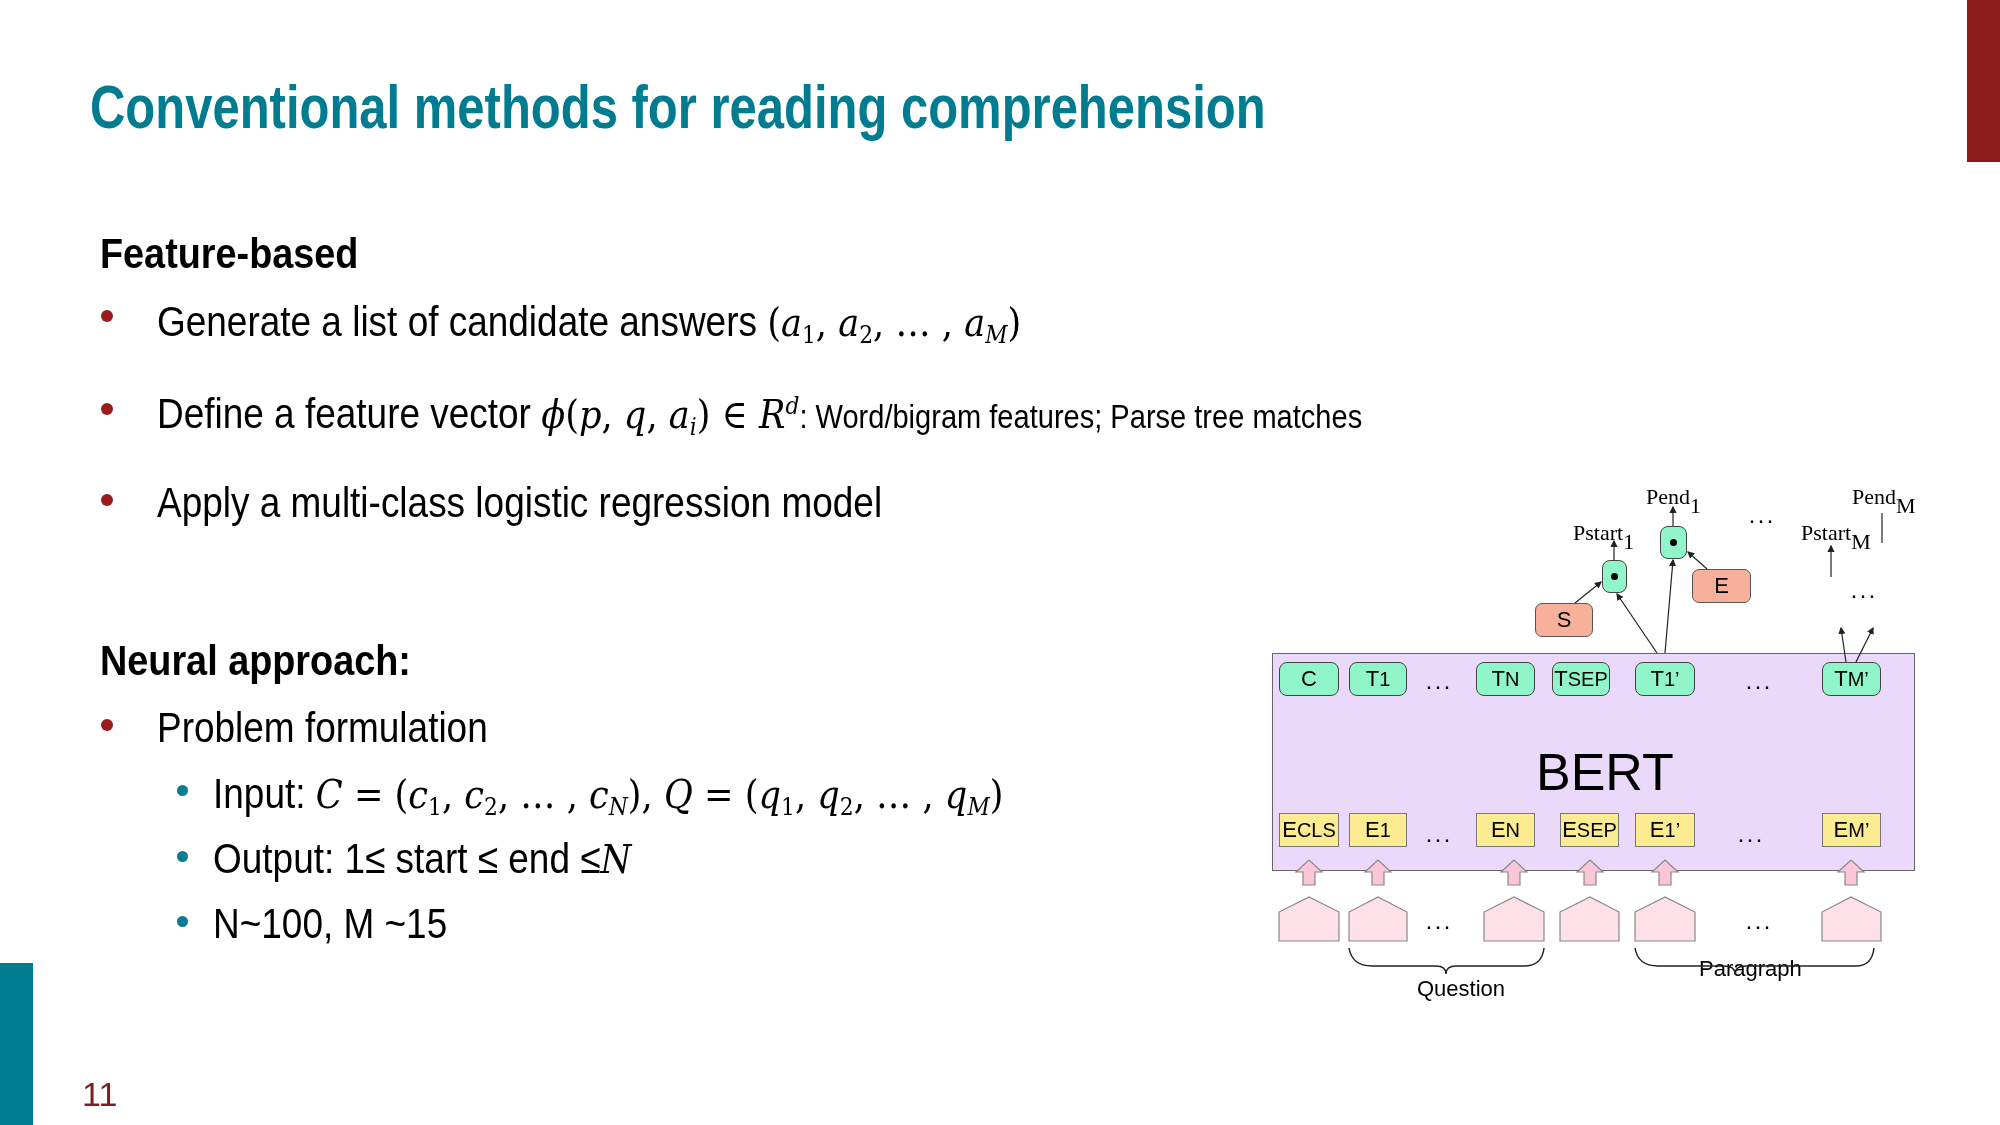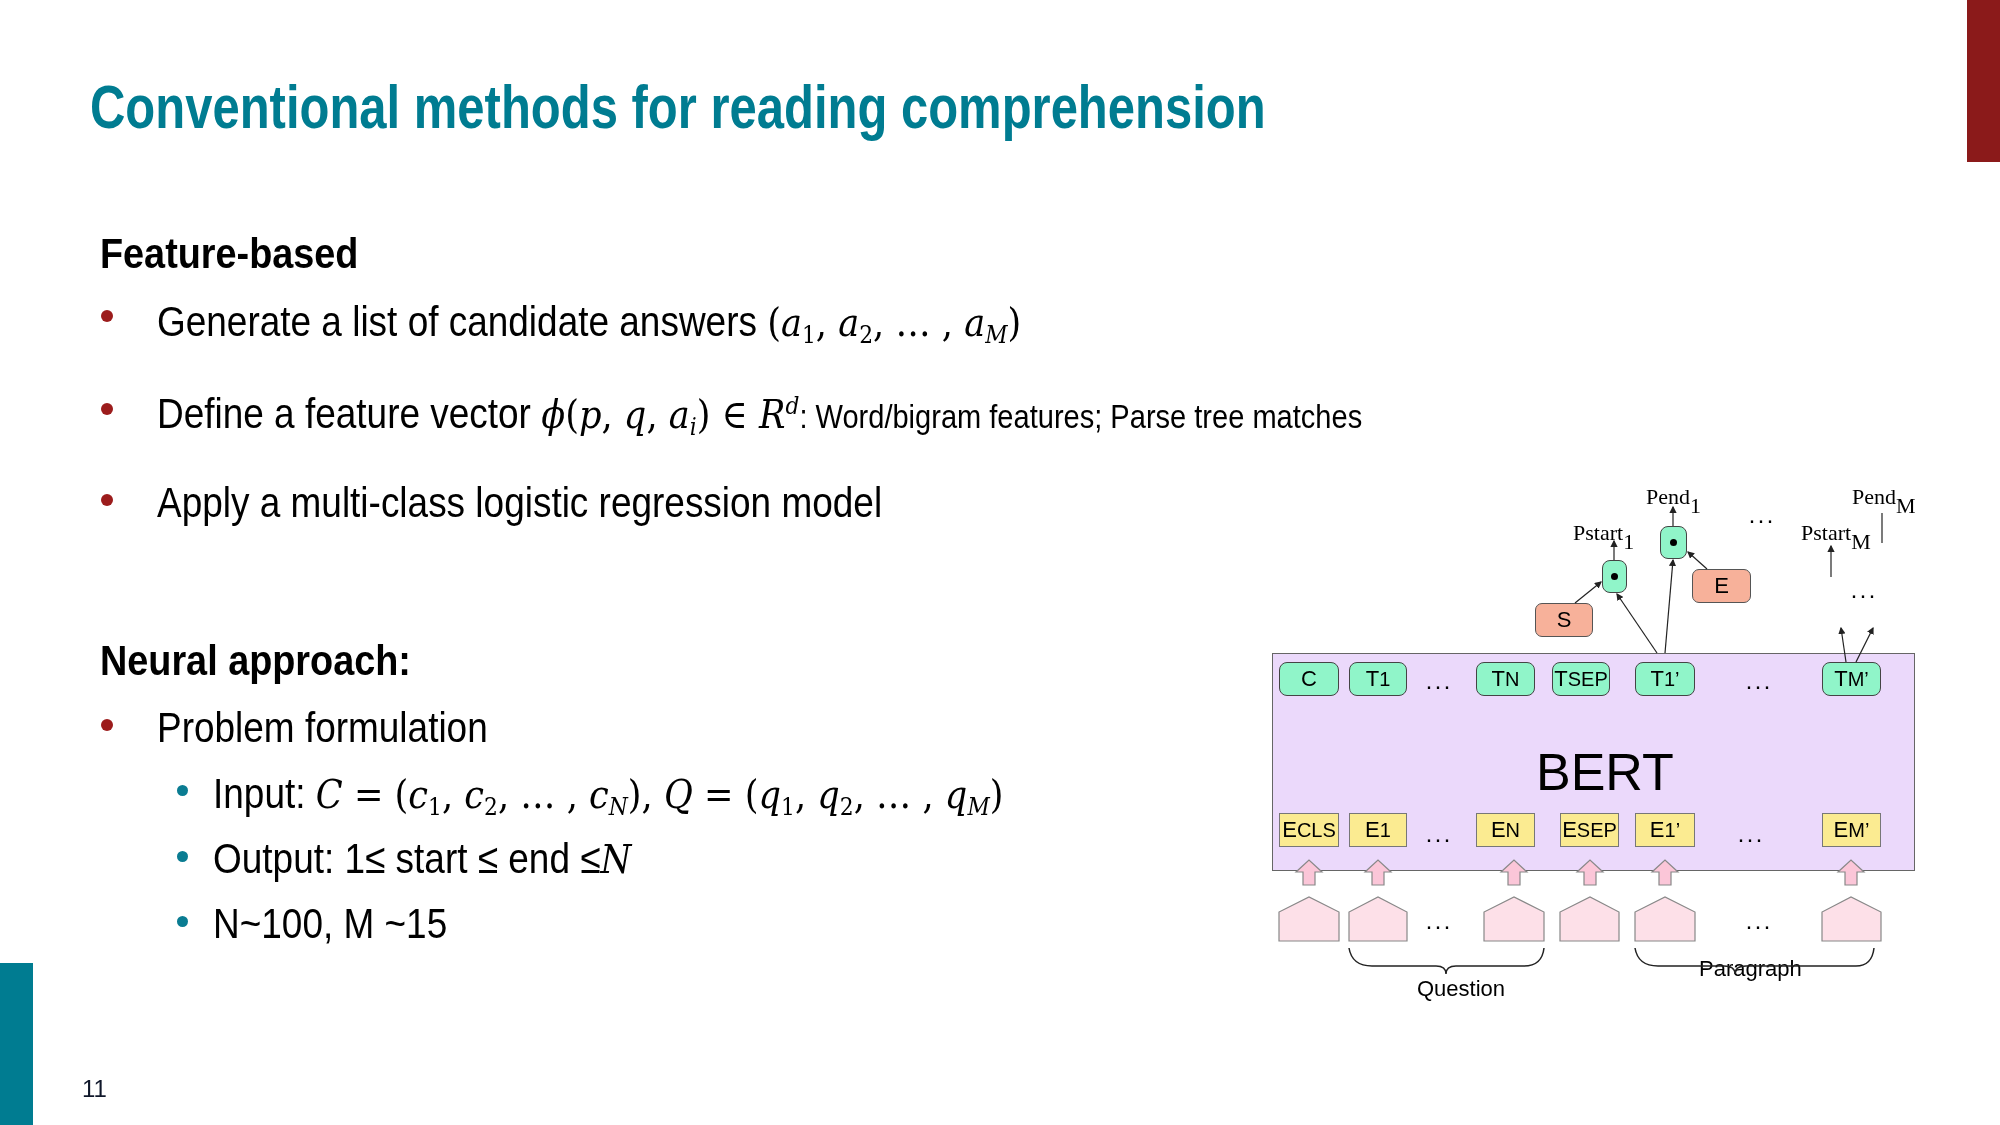--- a/index.html
+++ b/index.html
@@ -1,21 +1,21 @@
 <!DOCTYPE html>
 <html><head>
 <meta charset="utf-8">
 <style>
   html, body { margin:0; padding:0; }
   body { width:2000px; height:1125px; position:relative; background:#ffffff; overflow:hidden; font-family:"Liberation Sans", sans-serif; color:#000; }
   .abs { position:absolute; }
   .title { left:90px; top:76px; font-size:62px; font-weight:bold; color:#007c91; white-space:nowrap; transform:scaleX(0.79); transform-origin:left top; line-height:1; }
   .red-bar { left:1967px; top:0; width:33px; height:162px; background:#8b1a1a; }
   .teal-bar { left:0; top:963px; width:33px; height:162px; background:#007c91; }
-  .page-num { left:82px; top:1075px; font-size:24px; color:#0f172a; }
+  .page-num { left:82px; top:1075px; font-size:34px; color:#7f1d1d; }
   .heading { font-weight:bold; font-size:42px; white-space:nowrap; line-height:1; transform:scaleX(0.9); transform-origin:left top; }
   .line { font-size:42px; white-space:nowrap; line-height:1; transform:scaleX(0.88); transform-origin:left top; }
   .bullet-red { width:12px; height:12px; border-radius:50%; background:#9c1c1c; }
   .bullet-teal { width:11px; height:11px; border-radius:50%; background:#0a7c92; }
   .math { font-family:"DejaVu Serif", serif; font-style:italic; font-size:40px; }
   .math-up { font-family:"DejaVu Serif", serif; font-style:normal; font-size:40px; }
   .math sub, .math-up sub { font-size:0.62em; vertical-align:-0.3em; }
   .small { font-size:33px; }
 
   

